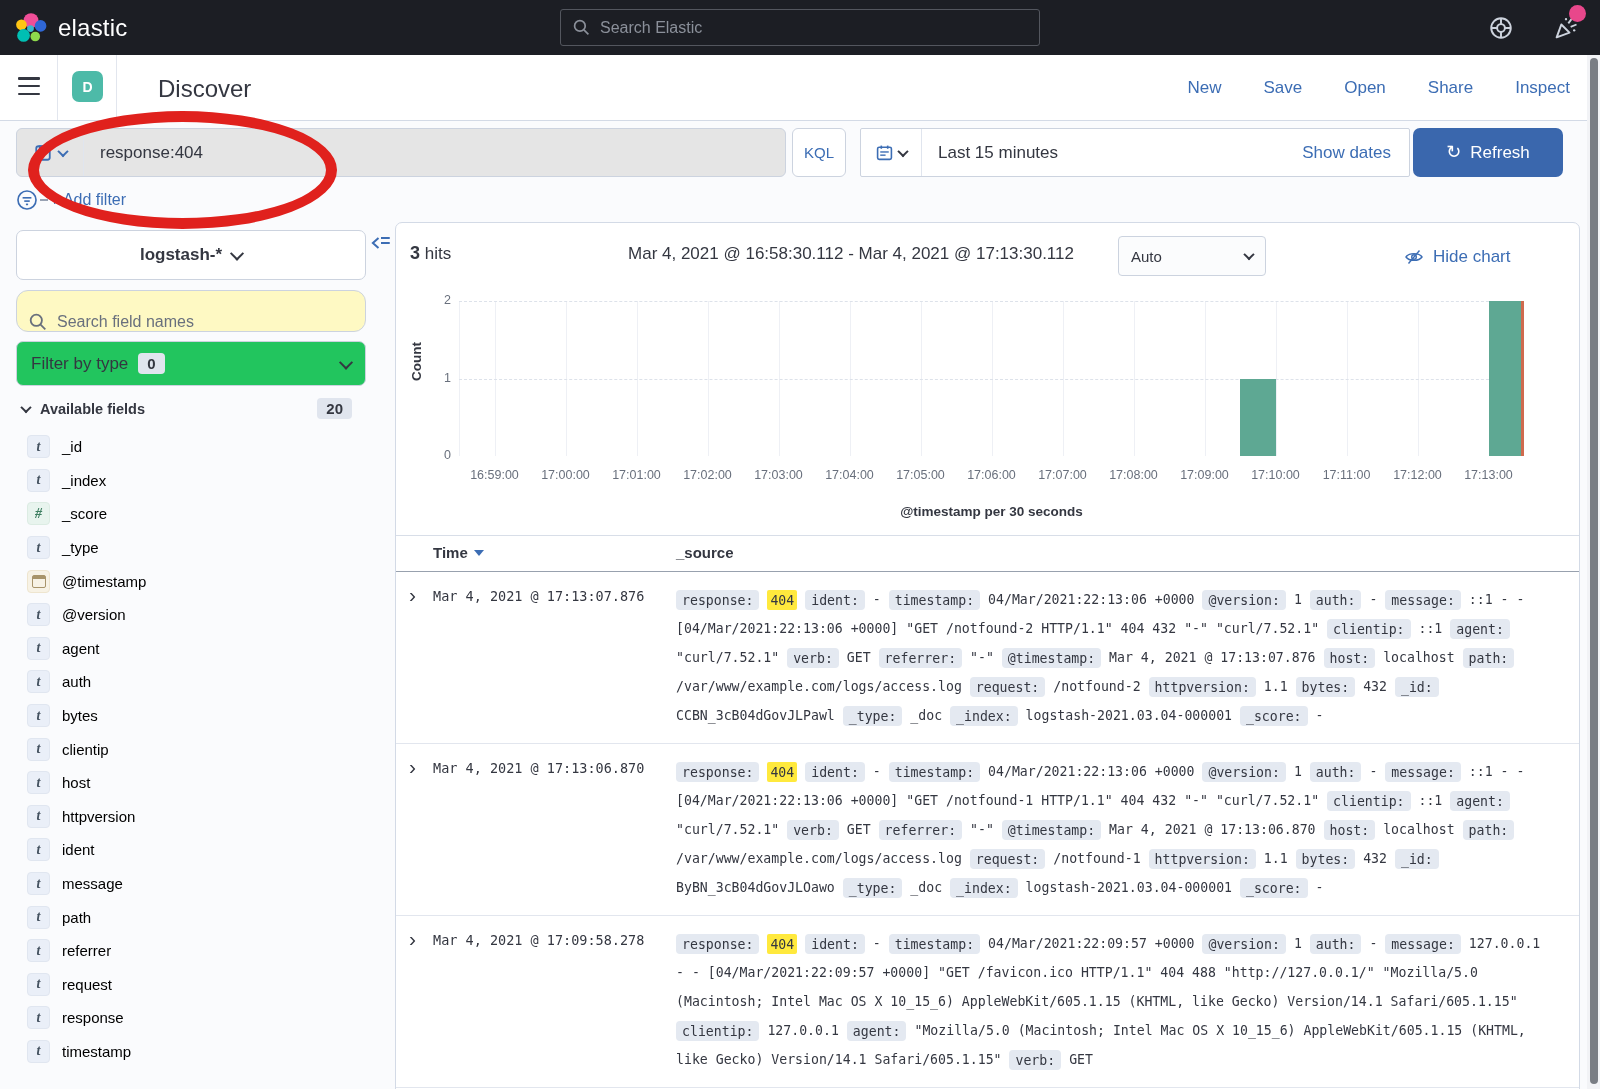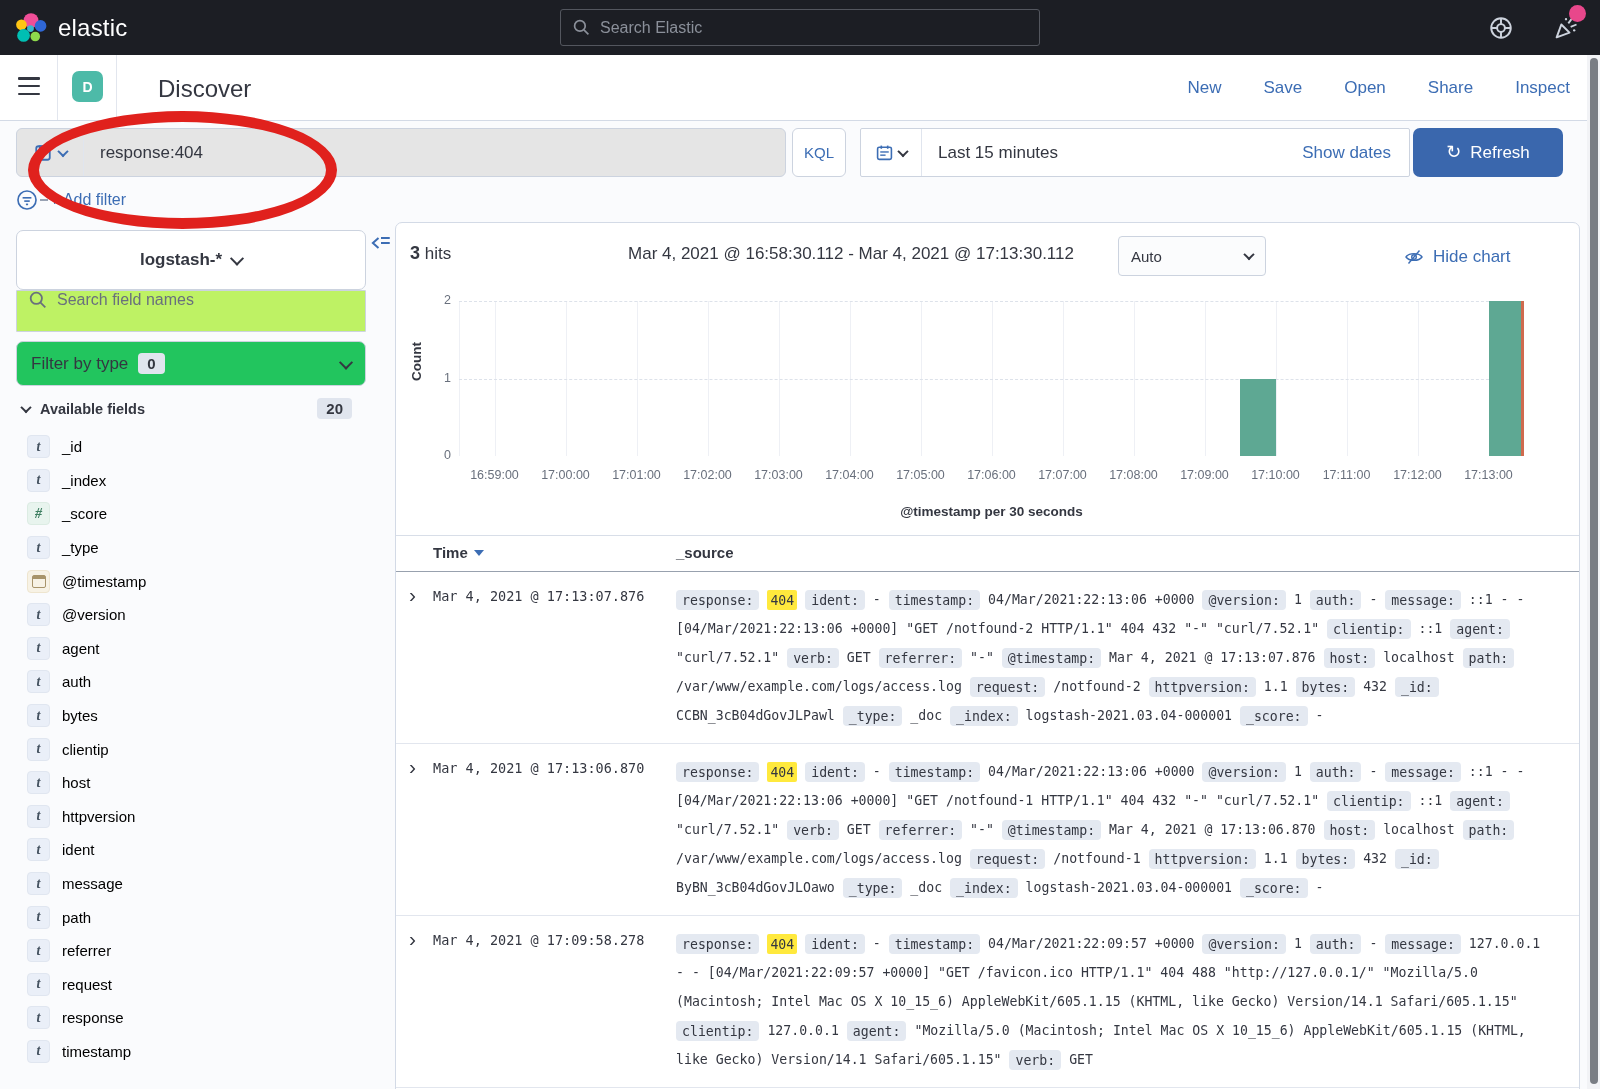--- a/index.html
+++ b/index.html
@@ -37,24 +37,24 @@
   .show-dates{margin-right:18px;color:#3c6db4;font-size:17px;cursor:pointer;}
   .refresh-btn{position:absolute;left:1413px;top:128px;width:150px;height:49px;background:#3a67ad;border-radius:7px;display:flex;align-items:center;justify-content:center;gap:9px;color:#fff;font-size:17px;cursor:pointer;}
   .refresh-glyph{font-size:18px;line-height:1;transform:translateY(-1px);}
 
   
   .filterbar{position:absolute;left:16px;top:186px;height:28px;display:flex;align-items:center;gap:2px;}
   .filter-dash{width:8px;height:2px;background:#98a2b3;}
   .add-filter{color:#3c6db4;font-size:16px;cursor:pointer;}
 
   
-  .index-picker{position:absolute;left:16px;top:230px;width:350px;height:60px;background:#fff;border:1px solid #ccd3df;border-radius:7px;display:flex;align-items:center;justify-content:center;gap:10px;box-sizing:border-box;cursor:pointer;}
+  .index-picker{position:absolute;left:16px;top:230px;width:350px;height:50px;background:#fff;border:1px solid #ccd3df;border-radius:7px;display:flex;align-items:center;justify-content:center;gap:10px;box-sizing:border-box;cursor:pointer;}
   .index-picker span{font-weight:700;font-size:17px;color:#343741;}
   .collapse-icon{position:absolute;left:371px;top:233px;cursor:pointer;}
-  .field-search{position:absolute;left:16px;top:290px;width:350px;height:42px;background:#bef264;border:1px solid #ccd3df;border-radius:1px;display:flex;align-items:flex-start;gap:10px;padding:0 12px;box-sizing:border-box;}
+  .field-search{position:absolute;left:16px;top:290px;width:350px;height:42px;background:#fef9c3;border:1px solid #ccd3df;border-radius:12px;display:flex;align-items:flex-end;gap:10px;padding:0 12px;box-sizing:border-box;}
   .field-search span{color:#69707d;font-size:16px;}
   .type-filter{position:absolute;left:16px;top:341px;width:350px;height:45px;background:#22c55e;border:1px solid #ccd3df;border-radius:7px;display:flex;align-items:center;padding:0 14px;box-sizing:border-box;cursor:pointer;}
   .type-filter .tf-label{font-size:17px;color:#343741;margin-right:10px;}
   .count-badge{background:#e0e5ee;border-radius:4px;padding:2px 9px;font-size:15px;font-weight:700;color:#343741;}
   .type-filter .chev{margin-left:auto;}
   .avail-header{position:absolute;left:22px;top:398px;width:344px;display:flex;align-items:center;gap:10px;}
   .avail-header .ah-label{font-weight:700;font-size:14.5px;color:#343741;}
   .avail-header .count-badge{margin-left:auto;margin-right:14px;font-size:15px;}
   .field-list{position:absolute;left:27px;top:430px;width:340px;}
   .field-item{height:33.6px;display:flex;align-items:center;gap:12px;cursor:pointer;}

